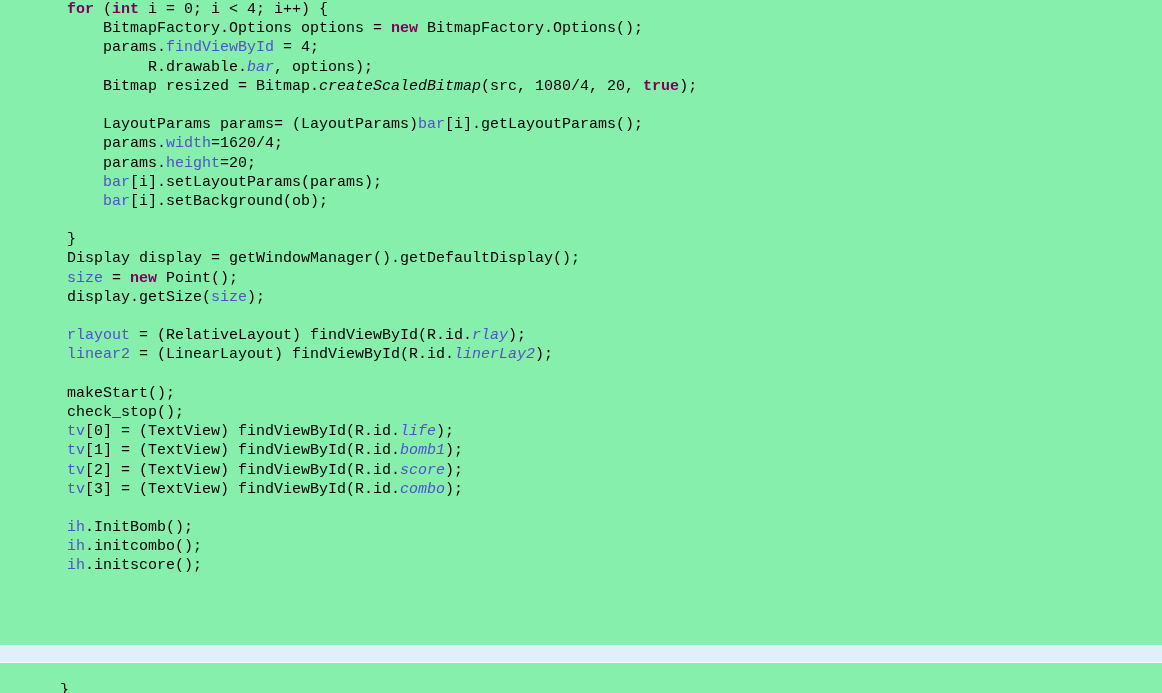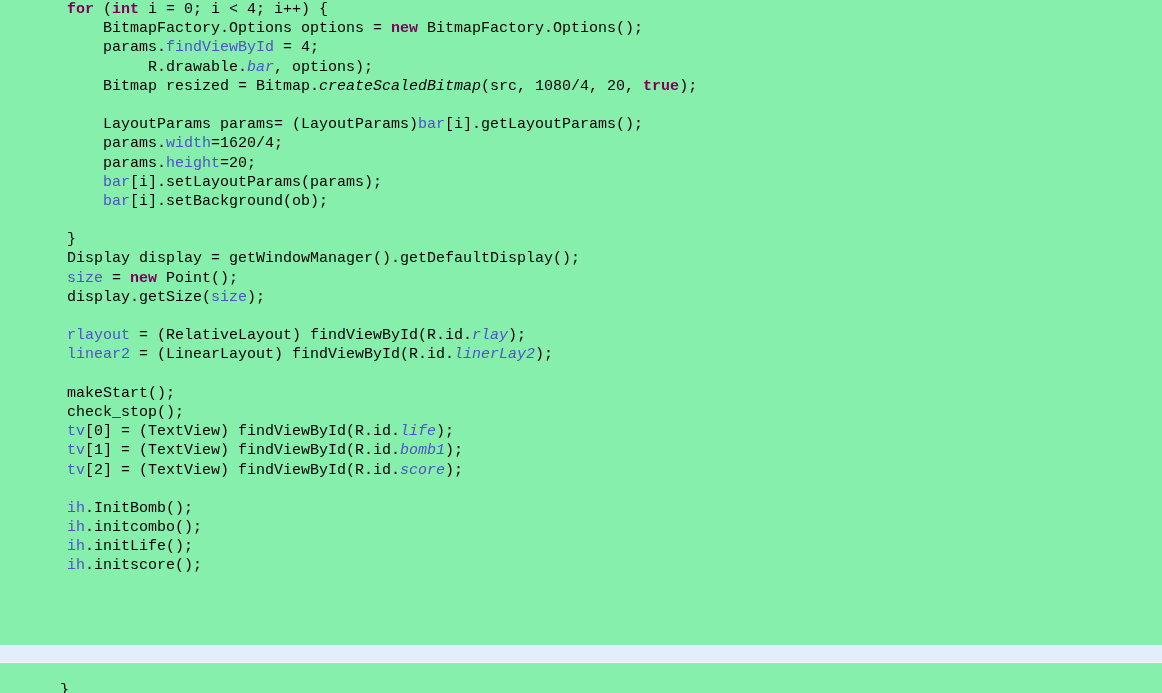--- a/index.html
+++ b/index.html
@@ -93,24 +93,24 @@
       <div class="line"><span class="plain">display.getSize(</span><span class="field">size</span><span class="plain">);</span></div>
       <div class="line">&nbsp;</div>
       <div class="line"><span class="field">rlayout</span><span class="plain"> = (RelativeLayout) findViewById(R.id.</span><span class="fieldi">rlay</span><span class="plain">);</span></div>
       <div class="line"><span class="field">linear2</span><span class="plain"> = (LinearLayout) findViewById(R.id.</span><span class="fieldi">linerLay2</span><span class="plain">);</span></div>
       <div class="line">&nbsp;</div>
       <div class="line"><span class="plain">makeStart();</span></div>
       <div class="line"><span class="plain">check_stop();</span></div>
       <div class="line"><span class="field">tv</span><span class="plain">[0] = (TextView) findViewById(R.id.</span><span class="fieldi">life</span><span class="plain">);</span></div>
       <div class="line"><span class="field">tv</span><span class="plain">[1] = (TextView) findViewById(R.id.</span><span class="fieldi">bomb1</span><span class="plain">);</span></div>
       <div class="line"><span class="field">tv</span><span class="plain">[2] = (TextView) findViewById(R.id.</span><span class="fieldi">score</span><span class="plain">);</span></div>
+      <div class="line"><span class="field">tv</span><span class="plain">[3] = (TextView) findViewById(R.id.</span><span class="fieldi">combo</span><span class="plain">);</span></div>
       <div class="line">&nbsp;</div>
       <div class="line"><span class="field">ih</span><span class="plain">.InitBomb();</span></div>
       <div class="line"><span class="field">ih</span><span class="plain">.initcombo();</span></div>
-      <div class="line"><span class="field">ih</span><span class="plain">.initLife();</span></div>
       <div class="line"><span class="field">ih</span><span class="plain">.initscore();</span></div>
     </div>
 
   <div class="band" style="top:645px;"></div>
 
   <div class="tail-line" style="top:662px;">
     <span>}</span>
   </div>
 
 </div>

